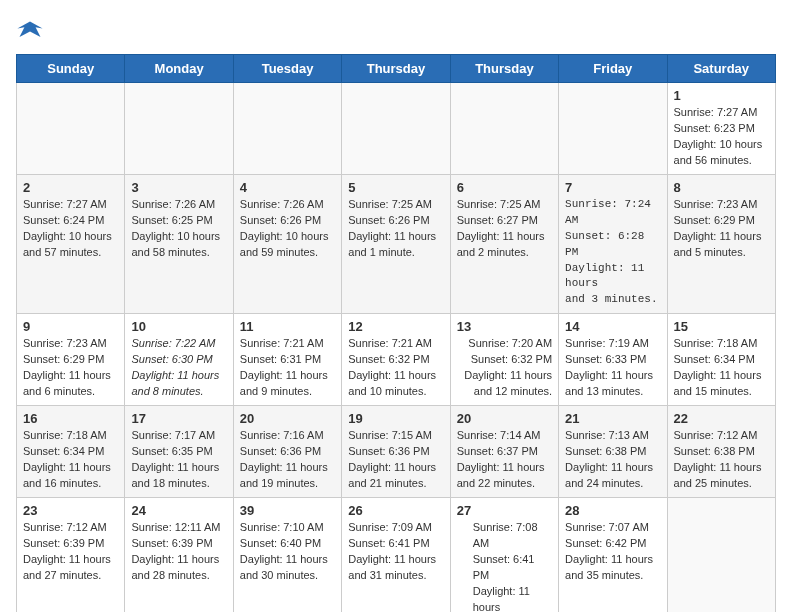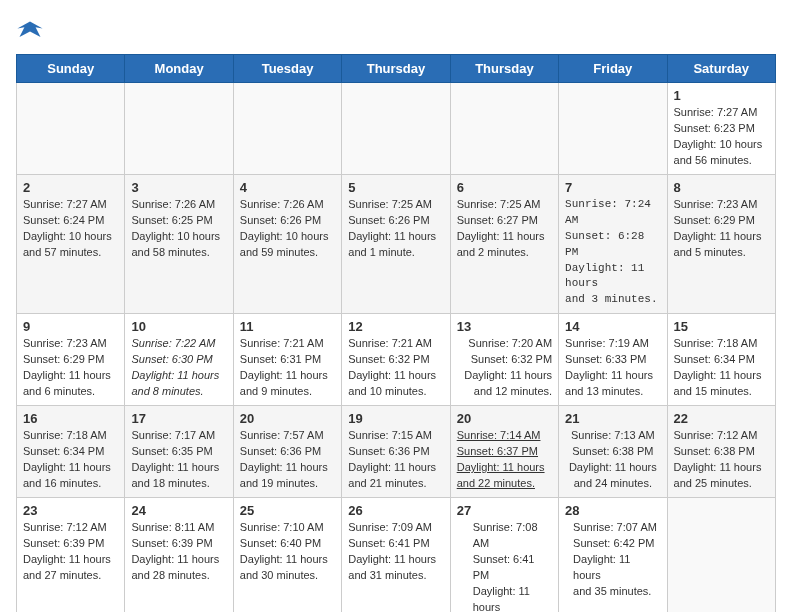--- a/index.html
+++ b/index.html
@@ -256,42 +256,42 @@
         </td>
         <td>
           <span class="day-num">17</span>
           <div class="day-info" style="white-space: pre-line;">Sunrise: 7:17 AM
 Sunset: 6:35 PM
 Daylight: 11 hours
 and 18 minutes.</div>
         </td>
         <td>
           <span class="day-num">20</span>
-          <div class="day-info" style="white-space: pre-line;">Sunrise: 7:57 AM
+          <div class="day-info" style="white-space: pre-line;">Sunrise: 7:16 AM
 Sunset: 6:36 PM
 Daylight: 11 hours
 and 19 minutes.</div>
         </td>
         <td>
           <span class="day-num">19</span>
           <div class="day-info" style="white-space: pre-line;">Sunrise: 7:15 AM
 Sunset: 6:36 PM
 Daylight: 11 hours
 and 21 minutes.</div>
         </td>
         <td>
           <span class="day-num">20</span>
-          <div class="day-info" style="white-space: pre-line; text-decoration: underline;">Sunrise: 7:14 AM
+          <div class="day-info" style="white-space: pre-line;">Sunrise: 7:14 AM
 Sunset: 6:37 PM
 Daylight: 11 hours
 and 22 minutes.</div>
         </td>
         <td>
           <span class="day-num">21</span>
-          <div class="day-info" style="white-space: pre-line; text-align: center;">Sunrise: 7:13 AM
+          <div class="day-info" style="white-space: pre-line;">Sunrise: 7:13 AM
 Sunset: 6:38 PM
 Daylight: 11 hours
 and 24 minutes.</div>
         </td>
         <td>
           <span class="day-num">22</span>
           <div class="day-info" style="white-space: pre-line;">Sunrise: 7:12 AM
 Sunset: 6:38 PM
 Daylight: 11 hours
 and 25 minutes.</div>
@@ -300,27 +300,27 @@
       <tr>
         <td>
           <span class="day-num">23</span>
           <div class="day-info" style="white-space: pre-line;">Sunrise: 7:12 AM
 Sunset: 6:39 PM
 Daylight: 11 hours
 and 27 minutes.</div>
         </td>
         <td>
           <span class="day-num">24</span>
-          <div class="day-info" style="white-space: pre-line;">Sunrise: 8:11 AM
+          <div class="day-info" style="white-space: pre-line;">Sunrise: 12:11 AM
 Sunset: 6:39 PM
 Daylight: 11 hours
 and 28 minutes.</div>
         </td>
         <td>
-          <span class="day-num">25</span>
+          <span class="day-num">39</span>
           <div class="day-info" style="white-space: pre-line;">Sunrise: 7:10 AM
 Sunset: 6:40 PM
 Daylight: 11 hours
 and 30 minutes.</div>
         </td>
         <td>
           <span class="day-num">26</span>
           <div class="day-info" style="white-space: pre-line;">Sunrise: 7:09 AM
 Sunset: 6:41 PM
 Daylight: 11 hours
@@ -328,21 +328,21 @@
         </td>
         <td>
           <span class="day-num">27</span>
           <div class="day-info" style="white-space: pre-line; margin-left: 16px;">Sunrise: 7:08 AM
 Sunset: 6:41 PM
 Daylight: 11 hours
 and 33 minutes.</div>
         </td>
         <td>
           <span class="day-num">28</span>
-          <div class="day-info" style="white-space: pre-line; margin-left: 8px;">Sunrise: 7:07 AM
+          <div class="day-info" style="white-space: pre-line;">Sunrise: 7:07 AM
 Sunset: 6:42 PM
 Daylight: 11 hours
 and 35 minutes.</div>
         </td>
         <td class="empty-cell"></td>
       </tr>
     </tbody>
 </table>
 
 </body></html>

